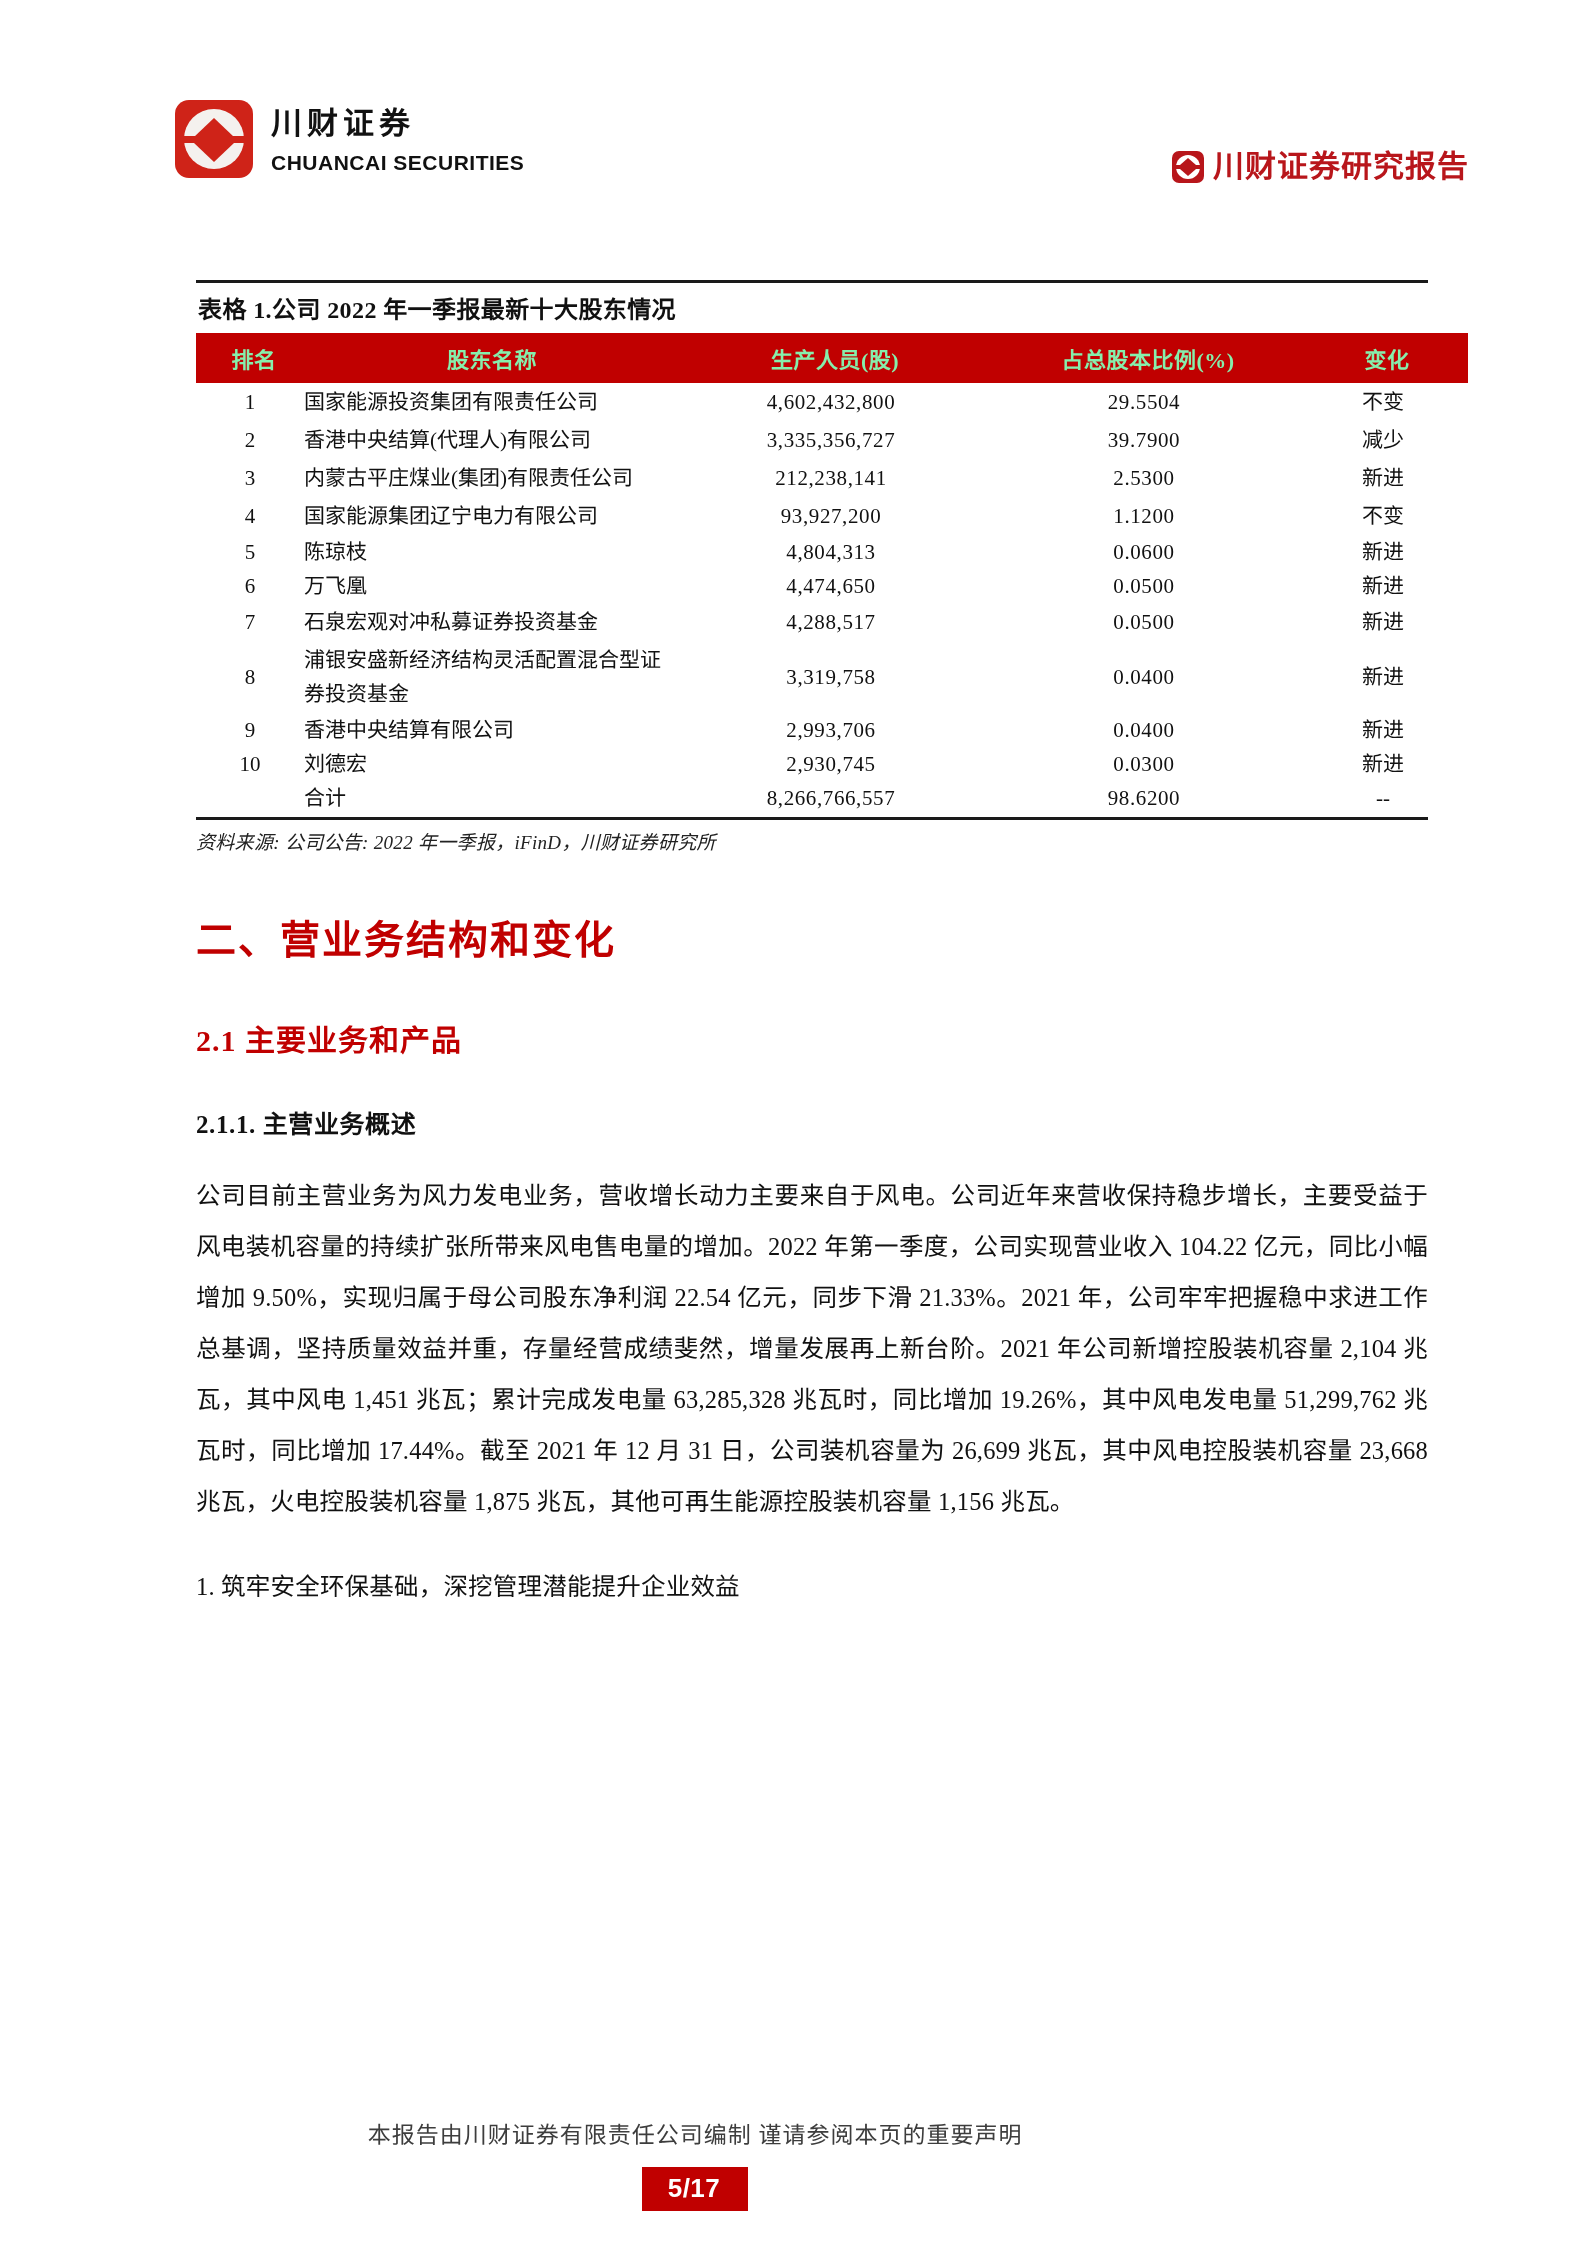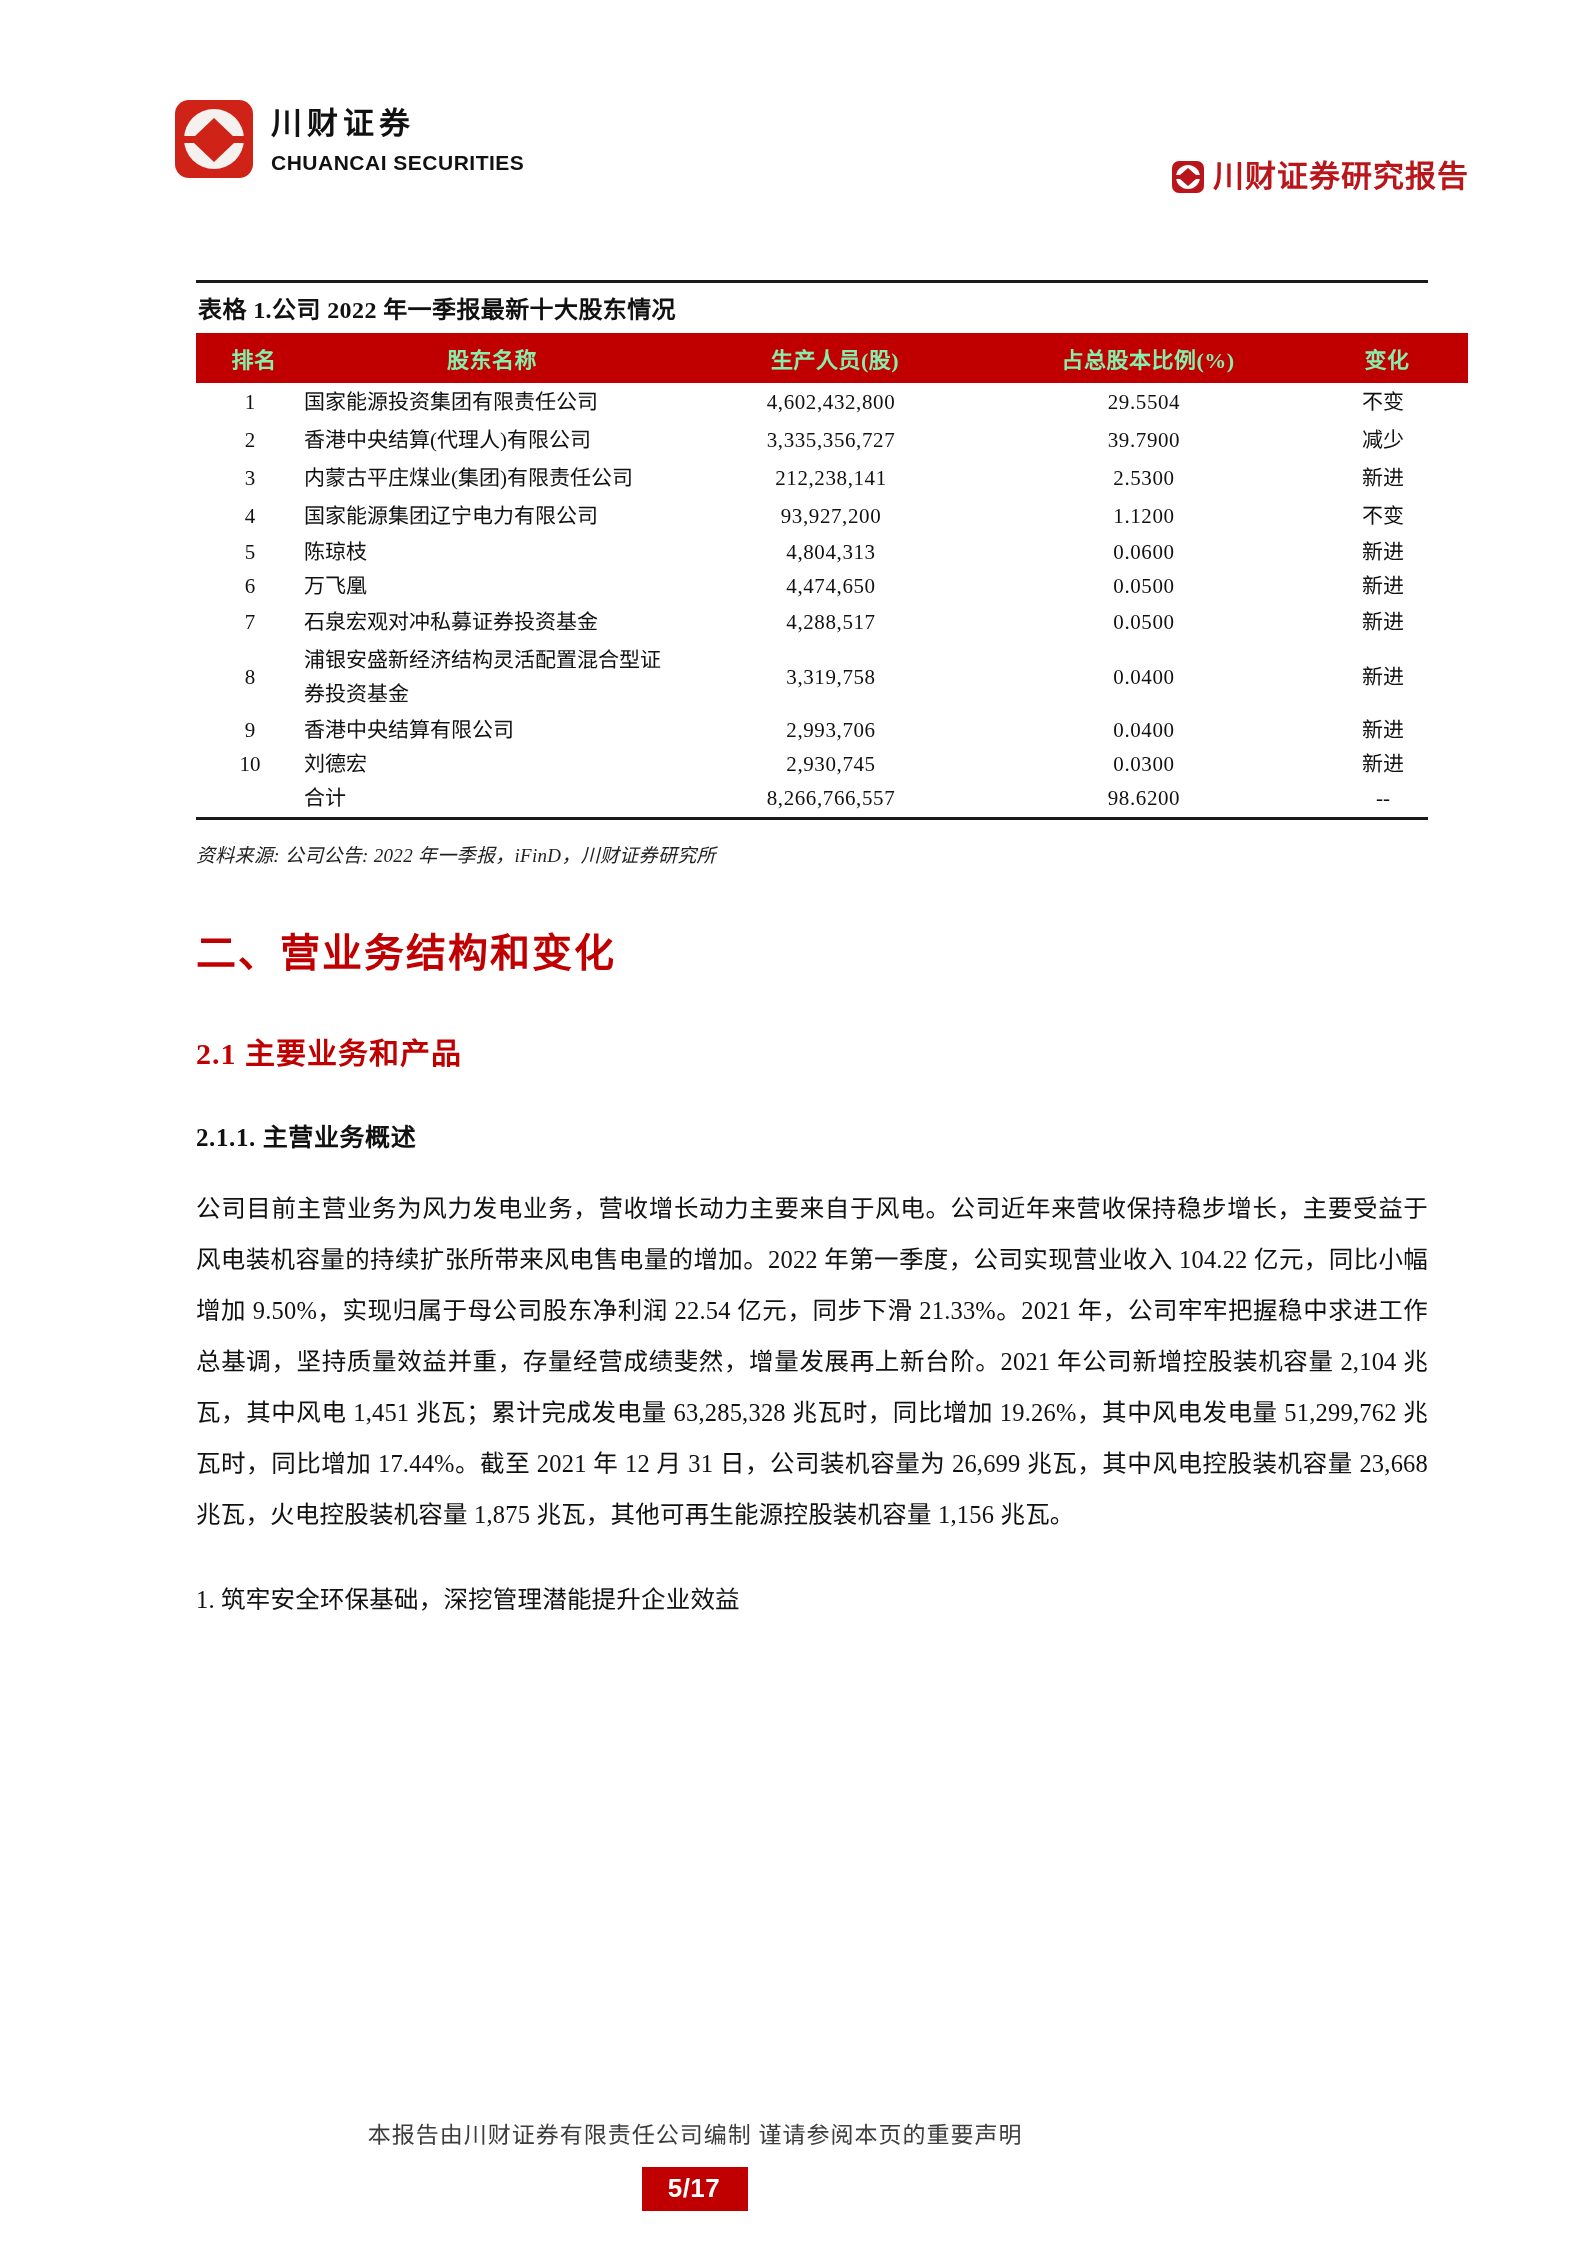--- a/index.html
+++ b/index.html
@@ -97,21 +97,21 @@
     font-size: 21px;
     font-weight: 700;
     letter-spacing: 0.5px;
     line-height: 26px;
     color: #111111;
     margin-top: 2px;
   }
   .header-right {
     position: absolute;
     right: 118px;
-    top: 160px;
+    top: 150px;
     display: flex;
     align-items: center;
   }
   .mini-mark {
     width: 32px;
     height: 32px;
     border-radius: 7px;
     background: #b8161b;
     position: relative;
     margin-right: 9px;
@@ -216,21 +216,21 @@
   .table-rule-bottom {
     border-top: 3px solid #1a1a1a;
     width: 100%;
     margin-top: 2px;
   }
   .table-source {
     font-family: "Liberation Serif", "DejaVu Serif", serif;
     font-size: 19px;
     font-style: italic;
     color: #222222;
-    padding-top: 20px;
+    padding-top: 7px;
     letter-spacing: 0.3px;
   }
 
   
   h2.sec {
     font-family: "Liberation Serif", "DejaVu Serif", serif;
     font-size: 40px;
     font-weight: 700;
     color: #c00000;
     margin: 54px 0 0 0;

